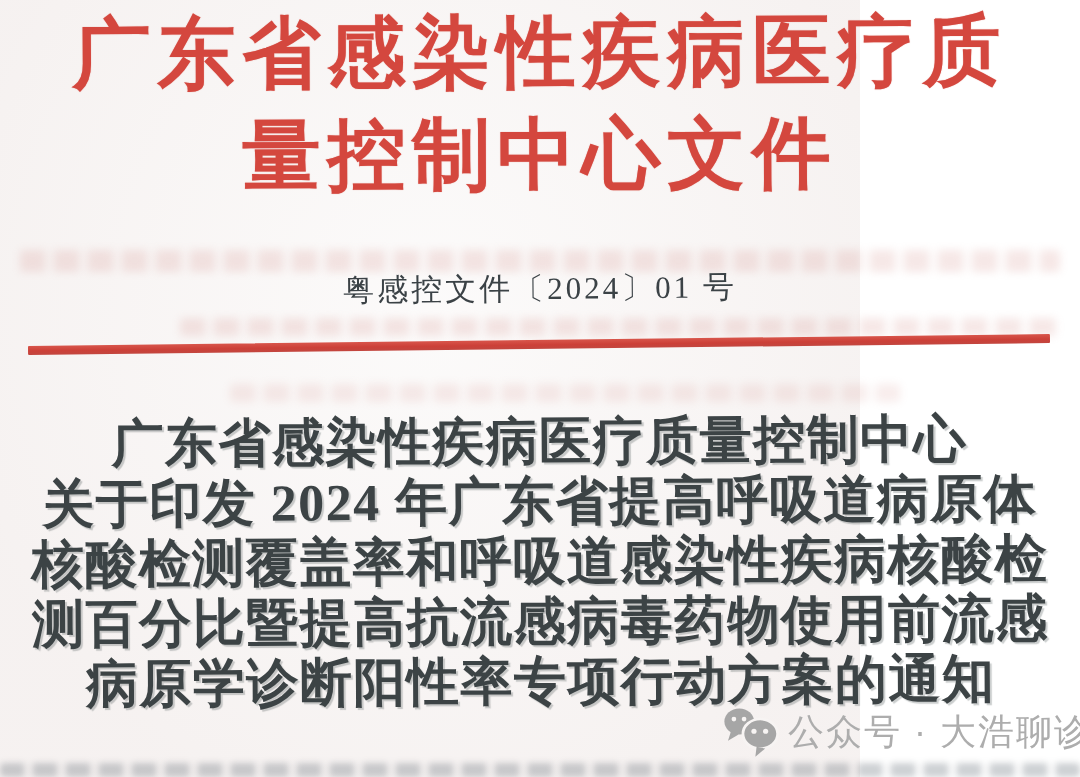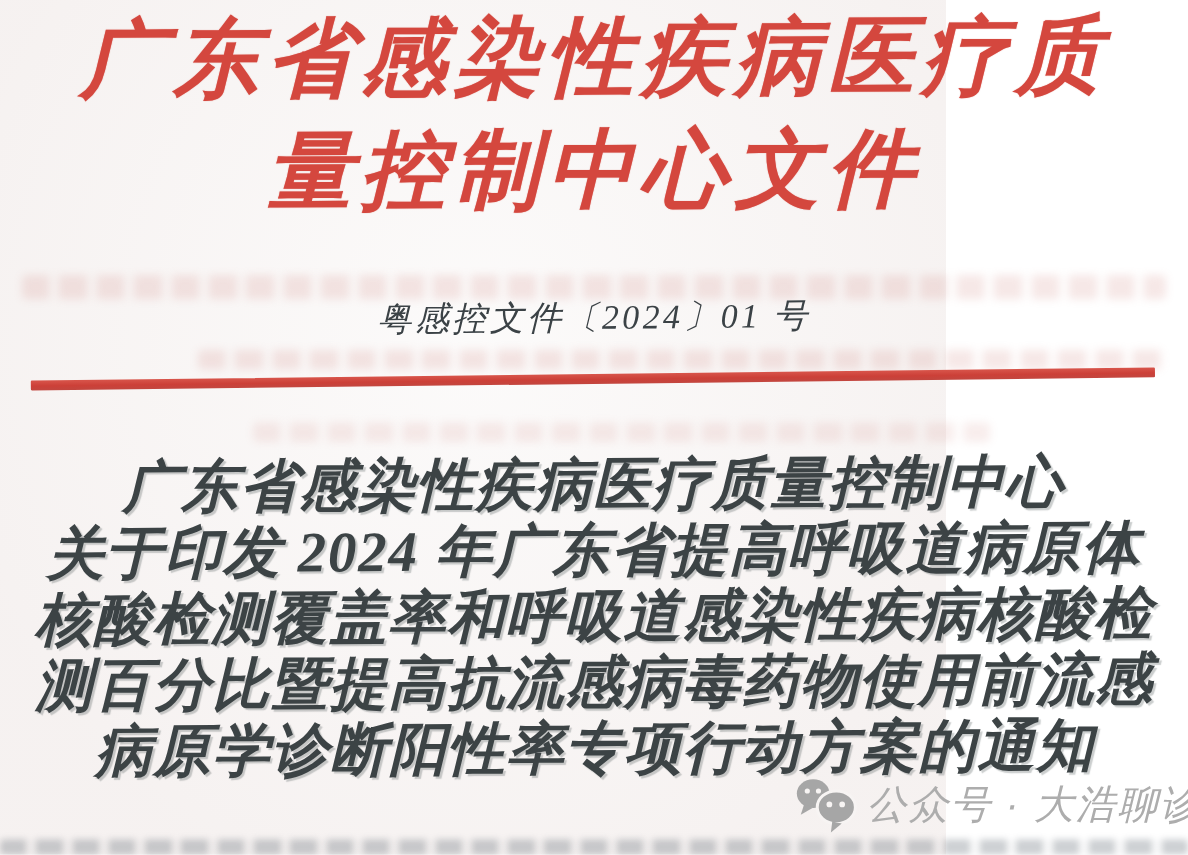--- a/index.html
+++ b/index.html
@@ -10,21 +10,20 @@
     overflow: hidden;
     font-family: "Liberation Sans", sans-serif;
   }
   .page {
     position: relative;
     width: 860px;
     height: 777px;
     background:
       radial-gradient(ellipse at 50% 40%, rgba(255,255,255,0.6) 0%, rgba(244,238,237,0.4) 80%),
       #f7f4f3;
-    font-style: italic;
   }
 
   
   .ghost {
     position: absolute;
     filter: blur(4px);
     opacity: 0.33;
     border-radius: 4px;
     background: repeating-linear-gradient(90deg,
       rgba(207,128,122,0.55) 0px, rgba(207,128,122,0.55) 25px,

